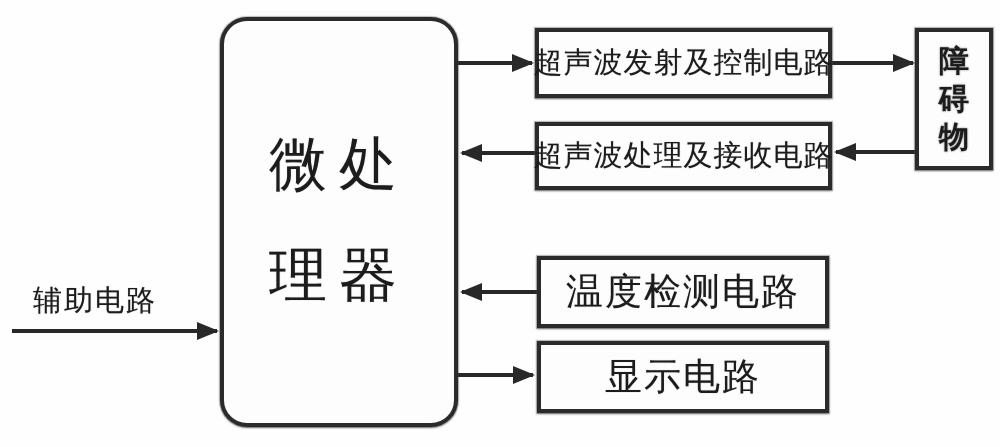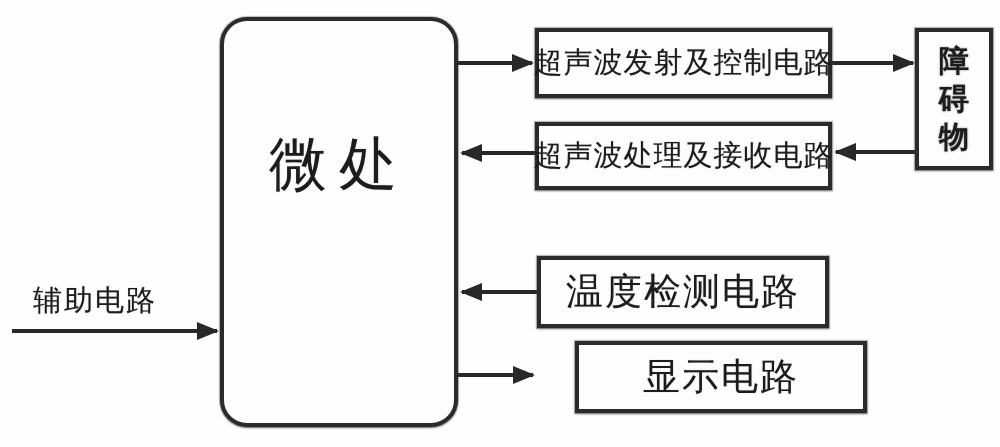--- a/index.html
+++ b/index.html
@@ -77,21 +77,20 @@
     left: 537px;
     top: 256px;
     width: 292px;
     height: 72px;
   }
   .node-display {
     left: 537px;
     top: 341px;
     width: 292px;
     height: 72px;
-    margin-left: 38px;
   }
   .node-obstacle {
     left: 915px;
     top: 28px;
     width: 78px;
     height: 142px;
     flex-direction: column;
     justify-content: center;
     gap: 8px;
     font-size: 30px;
@@ -132,20 +131,21 @@
     <line x1="535" y1="153" x2="462" y2="153" stroke="#282828" stroke-width="4" marker-end="url(#ah)"></line>
 
     <line x1="537" y1="292" x2="462" y2="292" stroke="#282828" stroke-width="4" marker-end="url(#ah)"></line>
 
     <line x1="456" y1="375" x2="533" y2="375" stroke="#282828" stroke-width="4" marker-end="url(#ah)"></line>
   </svg>
 
   <div class="node node-mcu">
     <div class="mcu-text">
       <div>微处</div>
+      <div>理器</div>
     </div>
   </div>
 
   <div class="node node-wide node-transmit">超声波发射及控制电路</div>
 
   <div class="node node-wide node-receive">超声波处理及接收电路</div>
 
   <div class="node node-medium node-temperature">温度检测电路</div>
 
   <div class="node node-medium node-display">显示电路</div>

